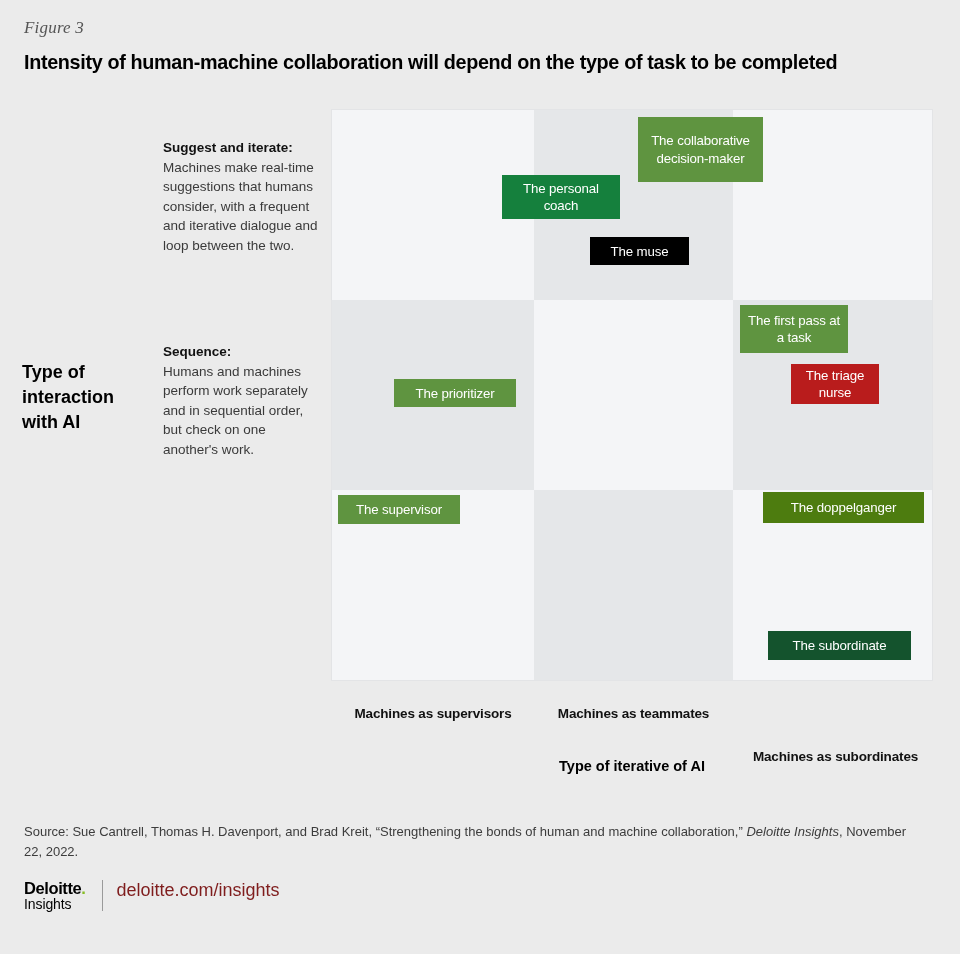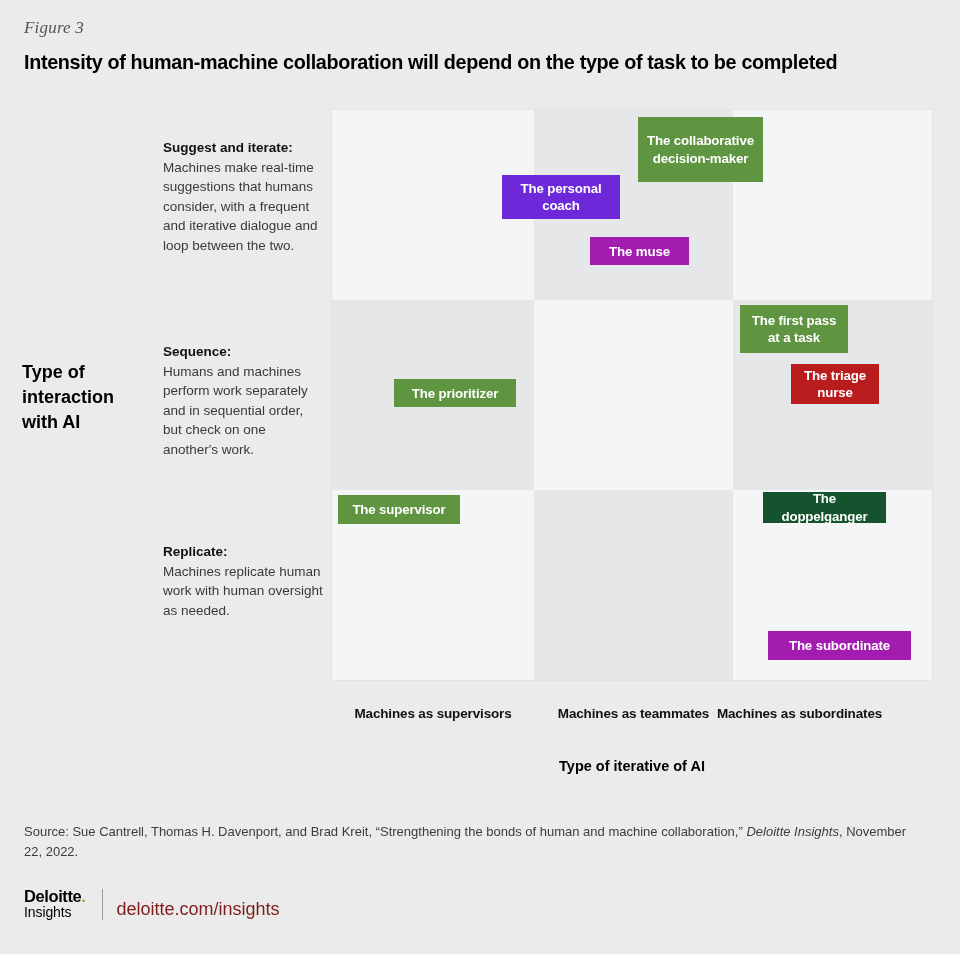--- a/index.html
+++ b/index.html
@@ -57,52 +57,52 @@
 
   
   .xcat{
     position:absolute;top:706px;
     font-size:13.5px;font-weight:bold;color:#111;
     text-align:center;
     letter-spacing:-0.15px;
   }
   #xcat0{left:332px;width:202px;}
   #xcat1{left:534px;width:199px;}
-  #xcat2{left:700px;width:199px;}
+  #xcat2{left:736px;width:199px;margin-top:43px;}
   .x-axis-title{
     position:absolute;left:332px;top:758px;width:600px;
     text-align:center;font-size:14.5px;font-weight:bold;color:#000;
   }
 
   
   .gbox{
     position:absolute;
     background:#5f9440;
     color:#fff;
     font-size:13.3px;
-    font-weight:bold;
+    font-weight:normal;
     line-height:1.28;
     display:flex;
     align-items:center;
     justify-content:center;
     text-align:center;
     letter-spacing:-0.15px;
     padding:8px 6px;
     box-sizing:border-box;
   }
 
   
   .source{
     position:absolute;left:24px;top:822px;width:890px;
     font-size:13px;line-height:1.55;color:#3c3c3c;
   }
   .source i{}
   .logo{
     position:absolute;left:24px;top:880px;
-    display:flex;align-items:flex-end;height:40px;
+    display:flex;align-items:flex-start;height:40px;
   }
   .logo-mark{
     font-size:16.5px;font-weight:bold;line-height:1.04;color:#000;
     letter-spacing:-0.4px;
   }
   .logo-mark .sub{font-size:14px;font-weight:normal;letter-spacing:-0.1px;display:block;}
   .logo-dot{color:#86bc25;}
   .logo-div{
     width:1px;height:31px;background:#9a9a9a;margin:0 14px 0 16px;
   }
@@ -119,47 +119,43 @@
   <div class="y-axis-title">Type of interaction with AI</div>
 
   <div class="ycat" id="ycat0">
     <b>Suggest and iterate:</b>
     <span>Machines make real-time suggestions that humans consider, with a frequent and iterative dialogue and loop between the two.</span>
   </div>
   <div class="ycat" id="ycat1">
     <b>Sequence:</b>
     <span>Humans and machines perform work separately and in sequential order, but check on one another's work.</span>
   </div>
-  <div class="ycat" id="ycat2">
-    <b>Replicate:</b>
-    <span>Machines replicate human work with human oversight as needed.</span>
-  </div>
 
   <div class="plot">
     <div class="cell"></div>
     <div class="cell shade"></div>
     <div class="cell"></div>
     <div class="cell shade"></div>
     <div class="cell"></div>
     <div class="cell shade"></div>
     <div class="cell"></div>
     <div class="cell shade"></div>
     <div class="cell"></div>
   </div>
 
   <div id="boxes">
       <div class="gbox" style="left: 638px; top: 117px; width: 125px; height: 65px; background: rgb(95, 148, 64); color: rgb(255, 255, 255);">The collaborative decision-maker</div>
-      <div class="gbox" style="left: 502px; top: 175px; width: 118px; height: 44px; background: #6d28d9; color: rgb(255, 255, 255);">The personal coach</div>
-      <div class="gbox" style="left: 590px; top: 237px; width: 99px; height: 28px; background: #a21caf; color: rgb(255, 255, 255);">The muse</div>
+      <div class="gbox" style="left: 502px; top: 175px; width: 118px; height: 44px; background: #15803d; color: rgb(255, 255, 255);">The personal coach</div>
+      <div class="gbox" style="left: 590px; top: 237px; width: 99px; height: 28px; background: #000000; color: rgb(255, 255, 255);">The muse</div>
       <div class="gbox" style="left: 740px; top: 305px; width: 108px; height: 48px; background: rgb(95, 148, 64); color: rgb(255, 255, 255);">The first pass at a task</div>
       <div class="gbox" style="left: 791px; top: 364px; width: 88px; height: 40px; background: #b91c1c; color: rgb(255, 255, 255);">The triage nurse</div>
       <div class="gbox" style="left: 394px; top: 379px; width: 122px; height: 28px; background: rgb(95, 148, 64); color: rgb(255, 255, 255);">The prioritizer</div>
       <div class="gbox" style="left: 338px; top: 495px; width: 122px; height: 29px; background: rgb(95, 148, 64); color: rgb(255, 255, 255);">The supervisor</div>
-      <div class="gbox" style="left: 763px; top: 492px; width: 123px; height: 31px; background: #14532d; color: rgb(255, 255, 255);">The doppelganger</div>
-      <div class="gbox" style="left: 768px; top: 631px; width: 143px; height: 29px; background: #a21caf; color: rgb(255, 255, 255);">The subordinate</div>
+      <div class="gbox" style="left: 763px; top: 492px; width: 161px; height: 31px; background: #4d7c0f; color: rgb(255, 255, 255);">The doppelganger</div>
+      <div class="gbox" style="left: 768px; top: 631px; width: 143px; height: 29px; background: #14532d; color: rgb(255, 255, 255);">The subordinate</div>
     </div>
 
   <div class="xcat" id="xcat0">Machines as supervisors</div>
   <div class="xcat" id="xcat1">Machines as teammates</div>
   <div class="xcat" id="xcat2">Machines as subordinates</div>
   <div class="x-axis-title">Type of iterative of AI</div>
 
   <div class="source">
     <span>Source: Sue Cantrell, Thomas H. Davenport, and Brad Kreit, “Strengthening the bonds of human and machine collaboration,” </span><i>Deloitte Insights</i><span>, November 22, 2022.</span>
   </div>

